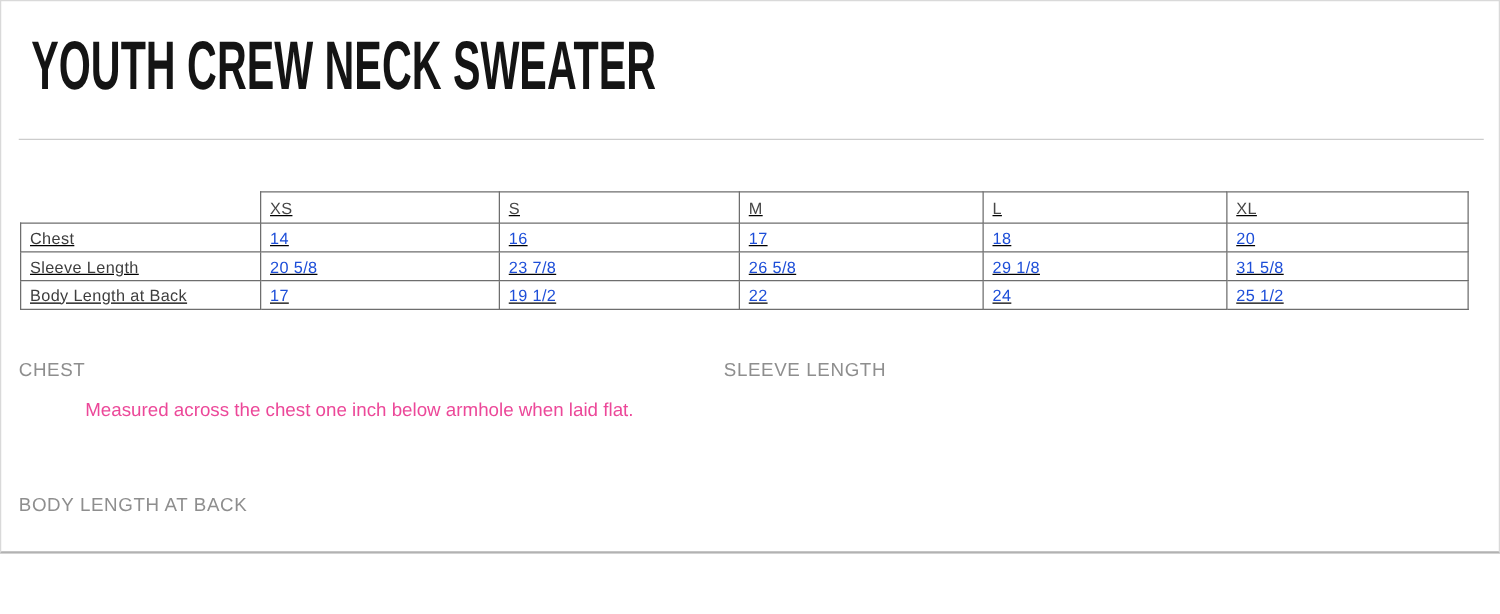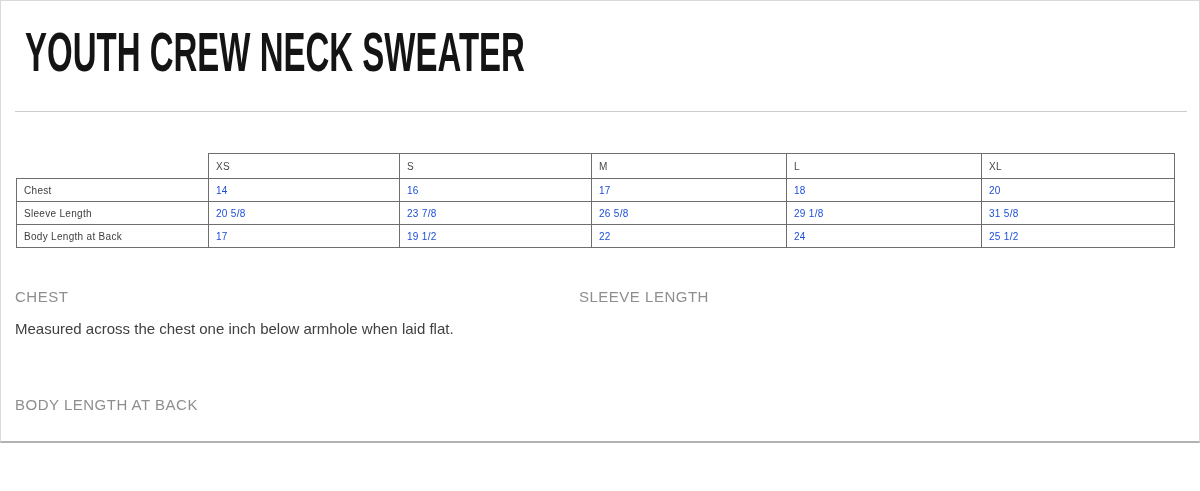--- a/index.html
+++ b/index.html
@@ -49,22 +49,23 @@
     color: #88888c;
   }
 
   table.size-chart {
     position: absolute;
     left: 15px;
     top: 152px;
     width: 1158px;
     border-collapse: collapse;
     table-layout: fixed;
-    font-size: 10px;
+    font-size: 13px;
     letter-spacing: 0.3px;
+    text-decoration: underline;
   }
   table.size-chart th,
   table.size-chart td {
     border: 1px solid #6e6e6e;
     text-align: left;
     vertical-align: middle;
     padding: 0 0 0 7px;
     background: #fff;
   }
   table.size-chart th {
@@ -91,21 +92,22 @@
   .note-heading {
     font-size: 15px;
     letter-spacing: 0.5px;
     color: #8e8e8e;
     line-height: 16px;
   }
   .note-desc {
     margin-top: 11px;
     font-size: 15px;
     line-height: 26px;
-    color: #404040;
+    color: #ec4899;
+    text-align: center;
   }
   .note-chest  { left: 14px;  top: 288px; width: 545px; }
   .note-sleeve { left: 578px; top: 288px; width: 518px; }
   .note-body   { left: 14px;  top: 396px; width: 545px; }
 </style>
 </head>
 <body>
 
 <div class="page">
 

